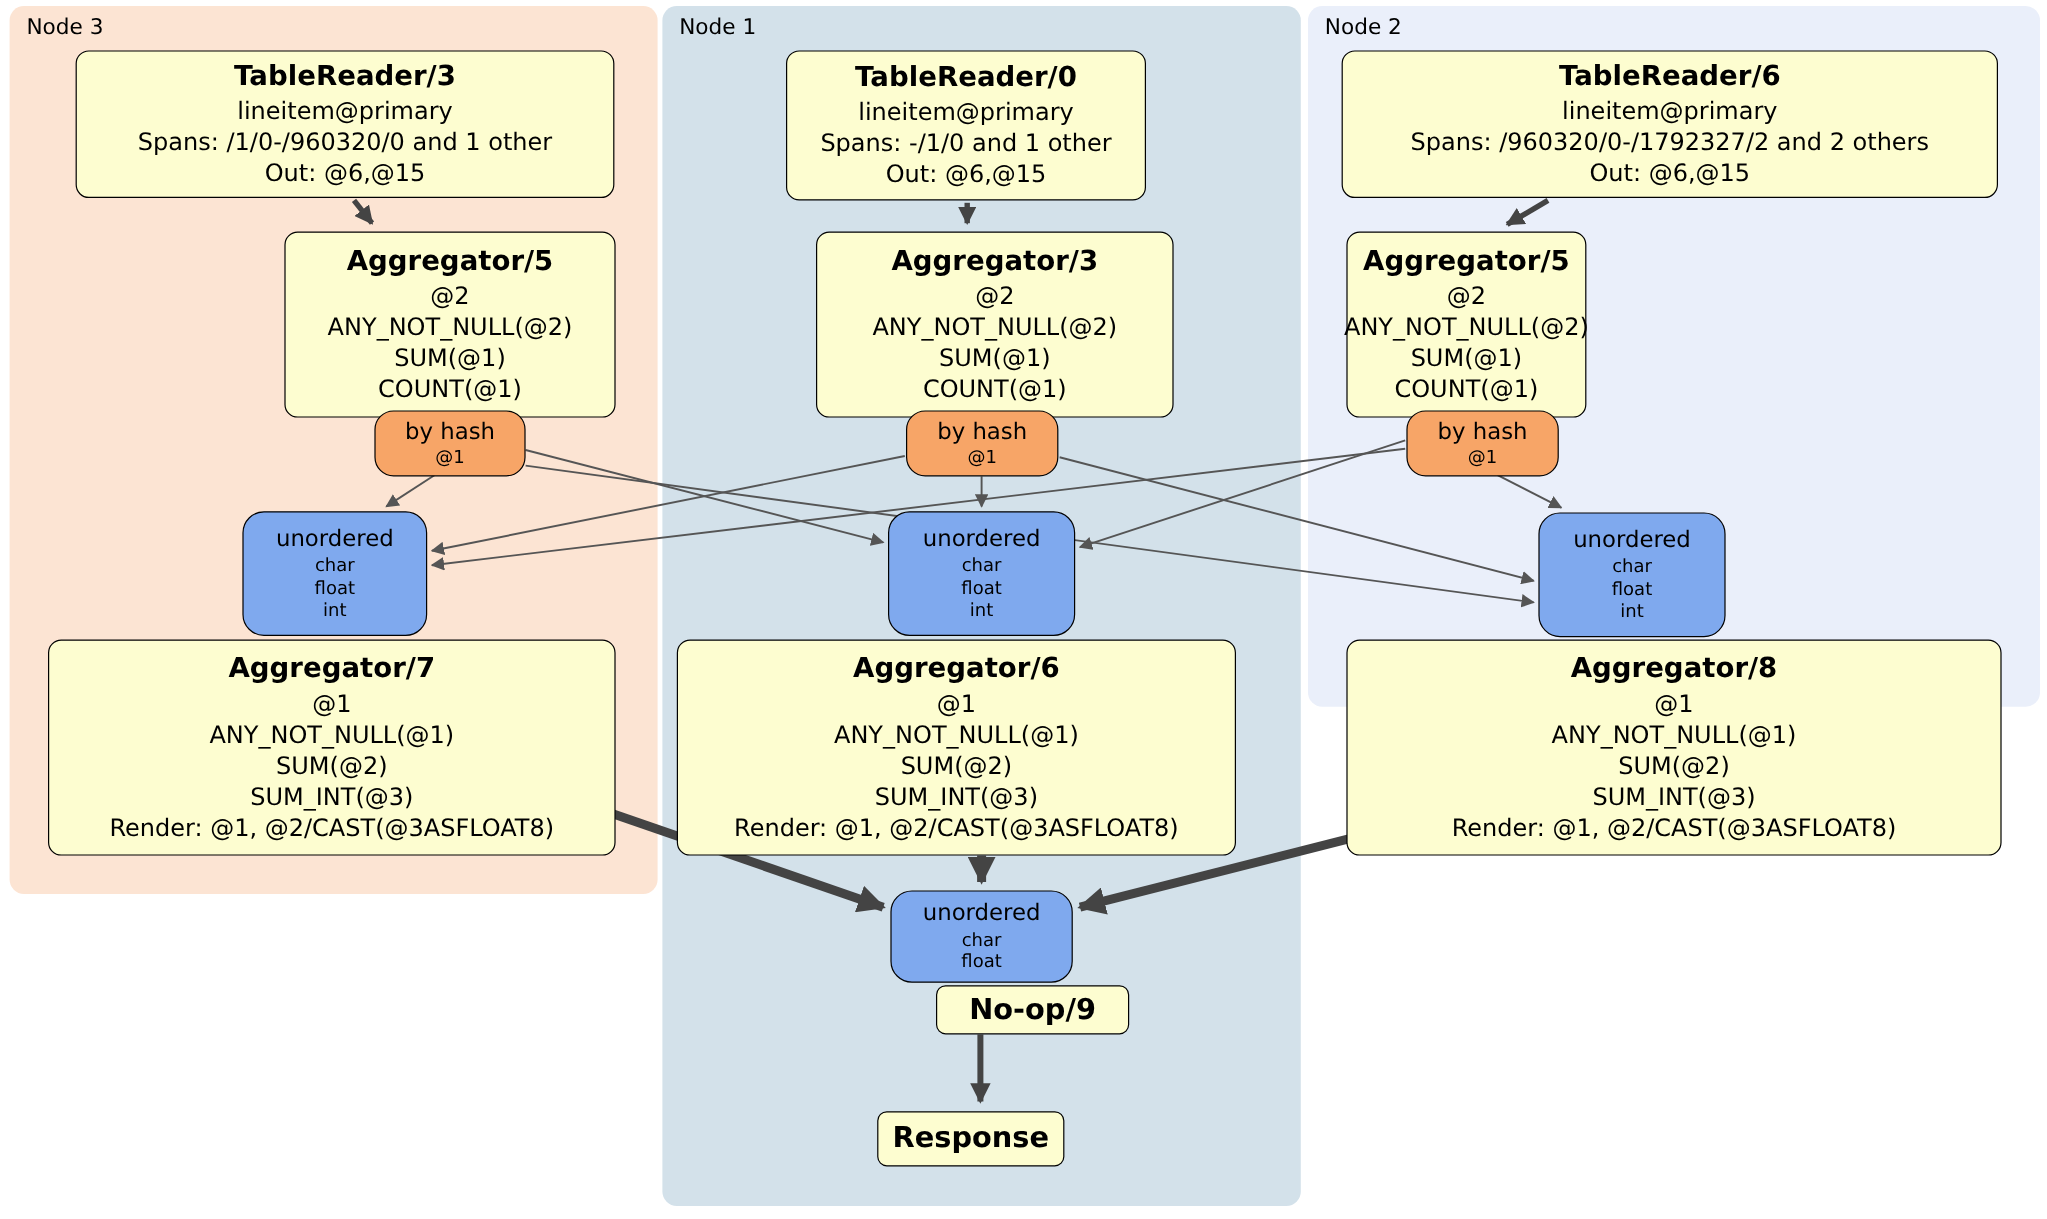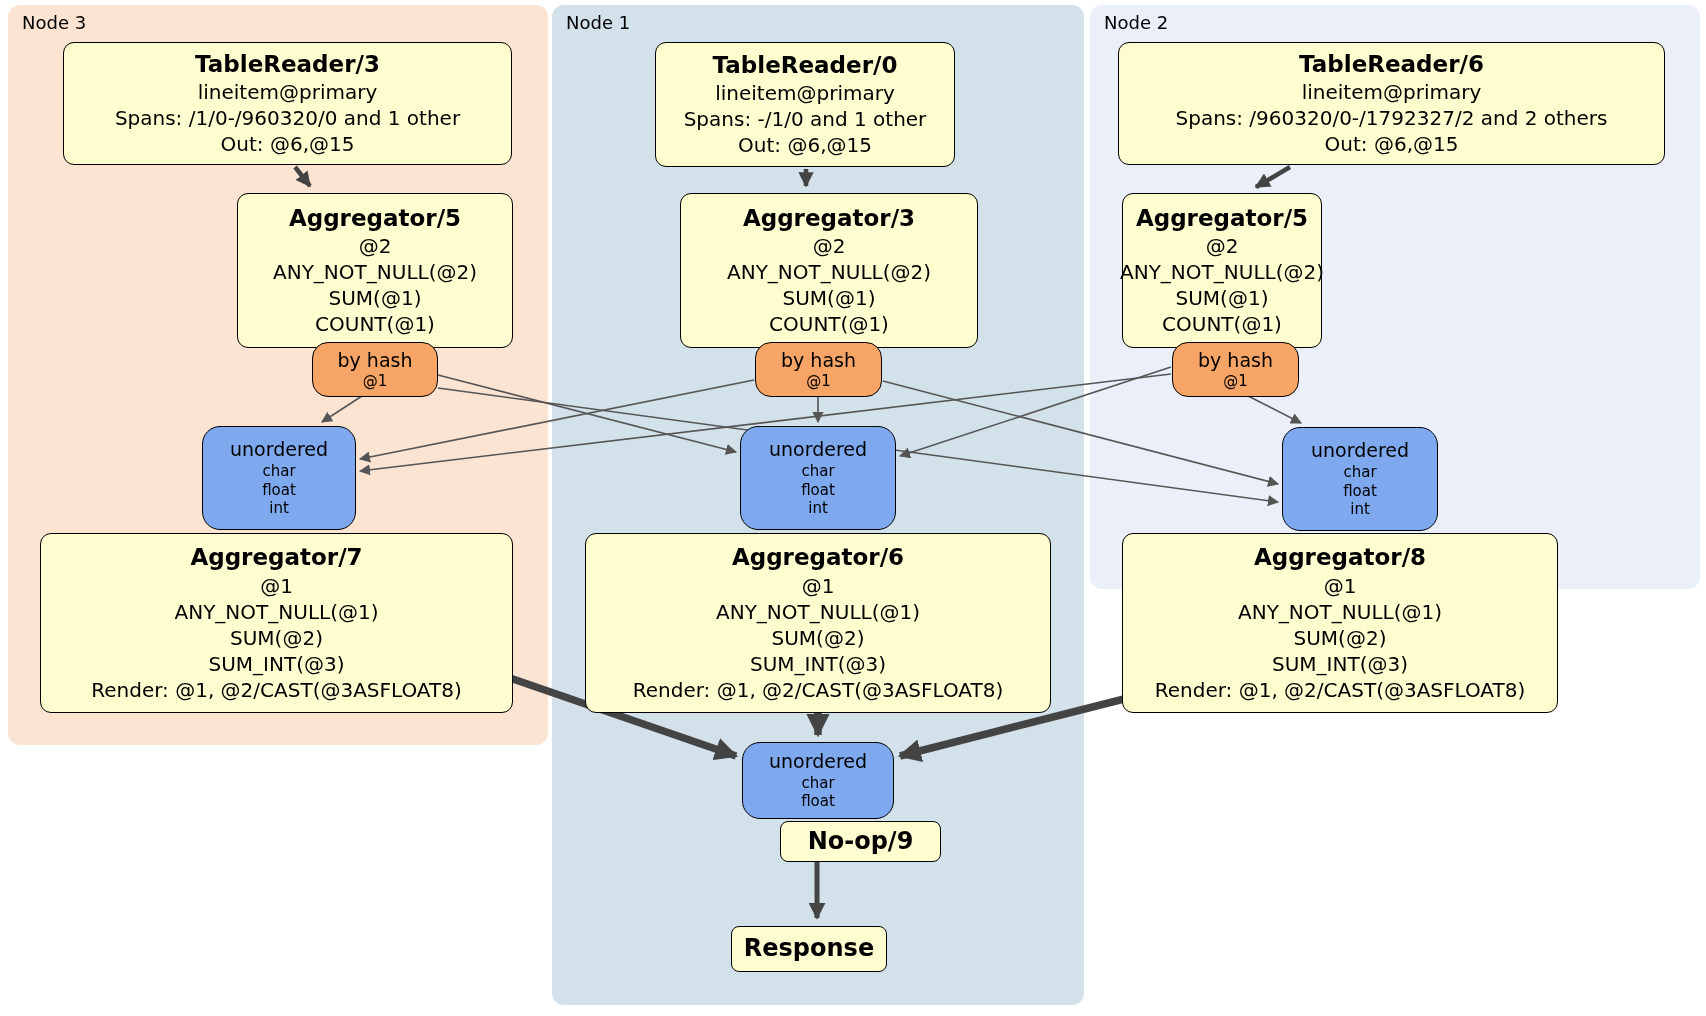--- a/index.html
+++ b/index.html
@@ -142,21 +142,21 @@
   <div class="box box-orange" style="left:755px;top:342px;width:127px;height:55px">
     <div class="small-title">by hash</div>
     <div class="small-line">@1</div>
   </div>
   <div class="box box-blue" style="left:740px;top:426px;width:156px;height:104px">
     <div class="small-title">unordered</div>
     <div class="small-line">char</div>
     <div class="small-line">float</div>
     <div class="small-line">int</div>
   </div>
-  <div class="box box-yellow" style="left:585px;top:533px;width:466px;height:180px">
+  <div class="box box-yellow" style="left:564px;top:533px;width:466px;height:180px">
     <div class="box-title">Aggregator/6</div>
     <div class="box-line">@1</div>
     <div class="box-line">ANY_NOT_NULL(@1)</div>
     <div class="box-line">SUM(@2)</div>
     <div class="box-line">SUM_INT(@3)</div>
     <div class="box-line">Render: @1, @2/CAST(@3ASFLOAT8)</div>
   </div>
   <div class="box box-blue" style="left:742px;top:742px;width:152px;height:77px">
     <div class="small-title">unordered</div>
     <div class="small-line">char</div>
@@ -185,21 +185,21 @@
   <div class="box box-orange" style="left:1172px;top:342px;width:127px;height:55px">
     <div class="small-title">by hash</div>
     <div class="small-line">@1</div>
   </div>
   <div class="box box-blue" style="left:1282px;top:427px;width:156px;height:104px">
     <div class="small-title">unordered</div>
     <div class="small-line">char</div>
     <div class="small-line">float</div>
     <div class="small-line">int</div>
   </div>
-  <div class="box box-yellow" style="left:1122px;top:533px;width:436px;height:180px">
+  <div class="box box-yellow" style="left:1122px;top:533px;width:546px;height:180px">
     <div class="box-title">Aggregator/8</div>
     <div class="box-line">@1</div>
     <div class="box-line">ANY_NOT_NULL(@1)</div>
     <div class="box-line">SUM(@2)</div>
     <div class="box-line">SUM_INT(@3)</div>
     <div class="box-line">Render: @1, @2/CAST(@3ASFLOAT8)</div>
   </div>
 
 </div>
 

